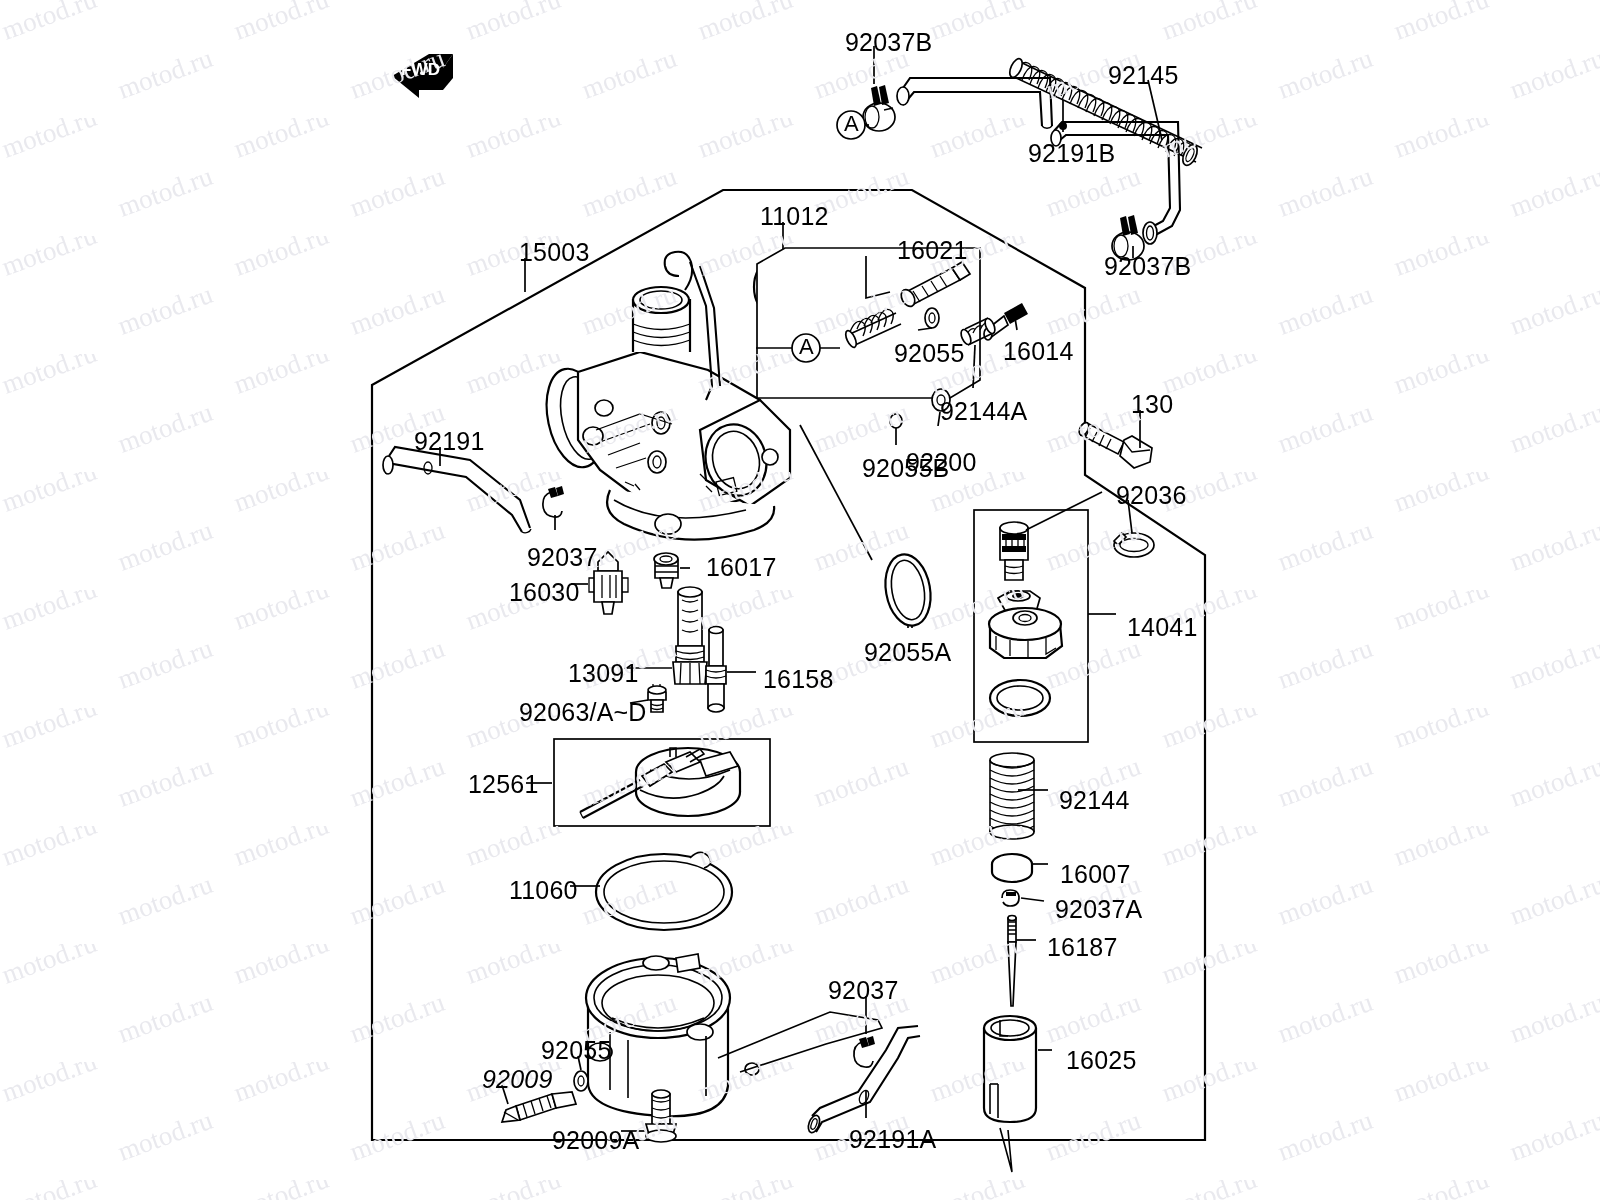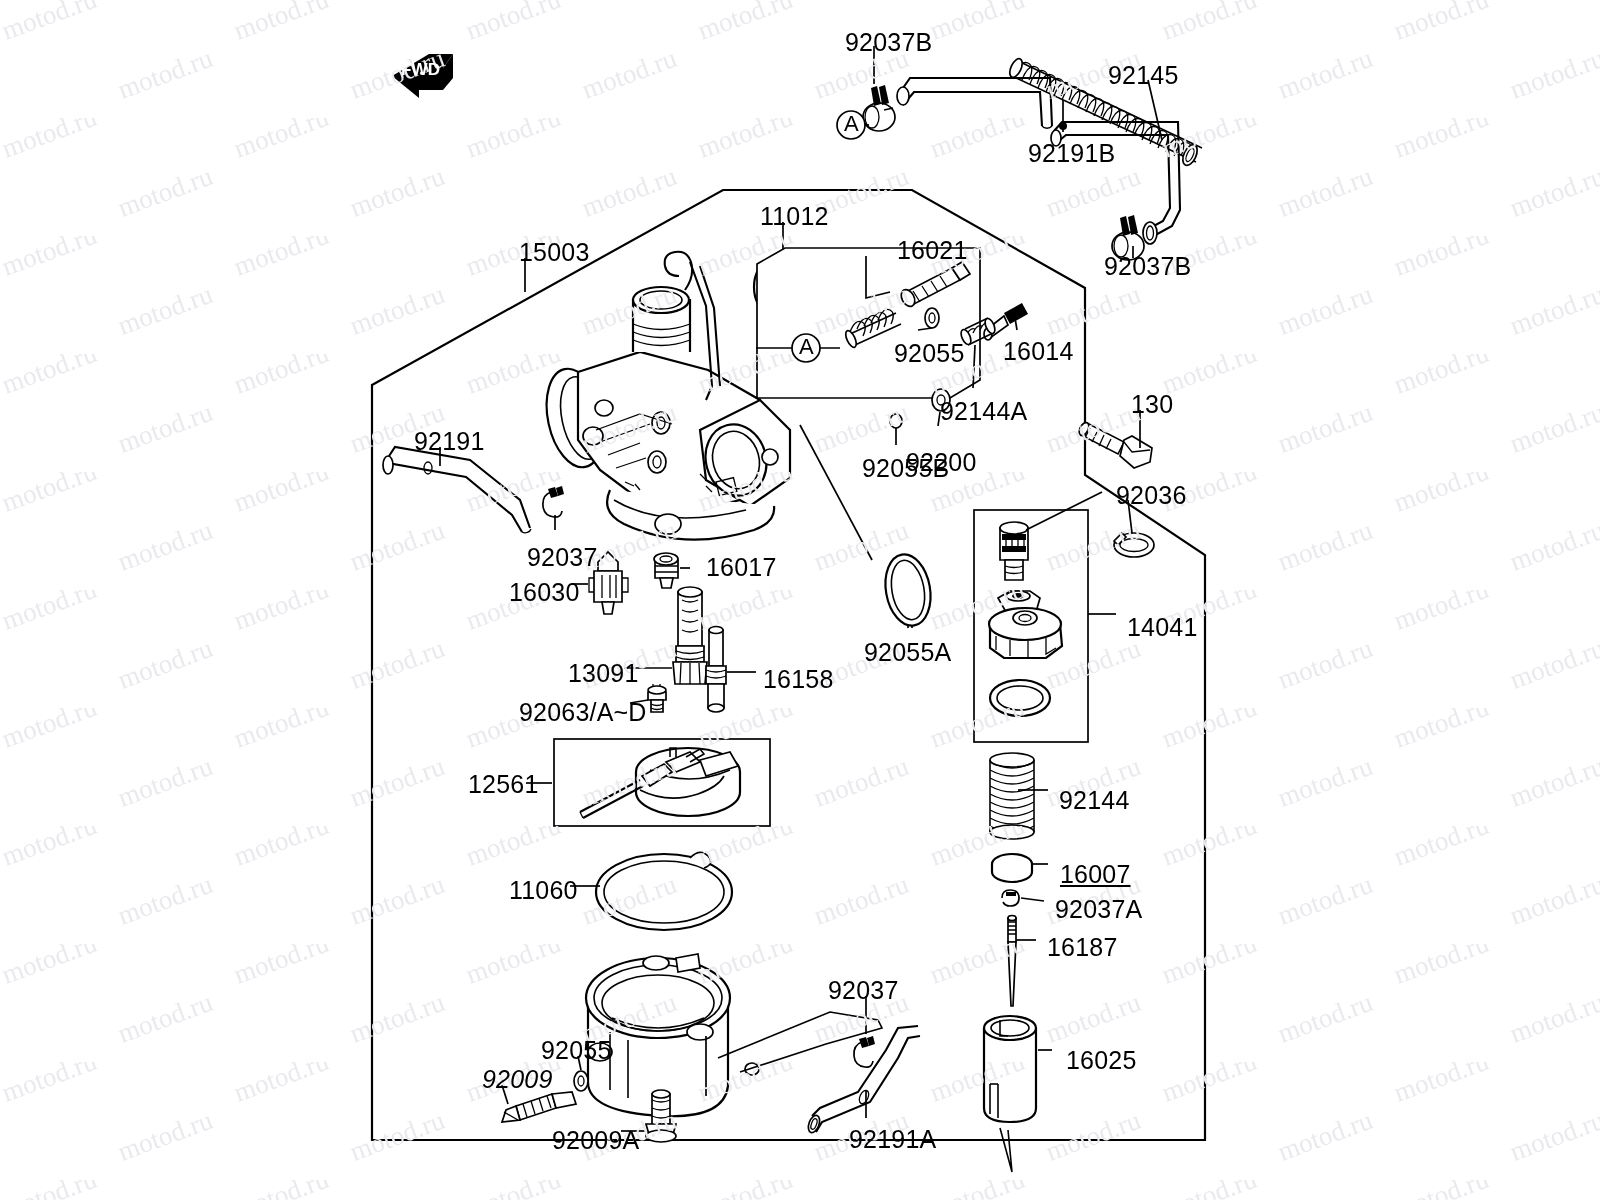--- a/index.html
+++ b/index.html
@@ -529,21 +529,21 @@
     <span class="part-label" style="left:527px; top:545px;">92037</span>
     <span class="part-label" style="left:706px; top:555px;">16017</span>
     <span class="part-label" style="left:509px; top:580px;">16030</span>
     <span class="part-label" style="left:1127px; top:615px;">14041</span>
     <span class="part-label" style="left:864px; top:640px;">92055A</span>
     <span class="part-label" style="left:568px; top:661px;">13091</span>
     <span class="part-label" style="left:763px; top:667px;">16158</span>
     <span class="part-label" style="left:519px; top:700px;">92063/A~D</span>
     <span class="part-label" style="left:468px; top:772px;">12561</span>
     <span class="part-label" style="left:1059px; top:788px;">92144</span>
-    <span class="part-label" style="left:1060px; top:862px;text-decoration:underline;">16007</span>
+    <span class="part-label" style="left:1060px; top:862px;">16007</span>
     <span class="part-label" style="left:509px; top:878px;">11060</span>
     <span class="part-label" style="left:1055px; top:897px;">92037A</span>
     <span class="part-label" style="left:1047px; top:935px;">16187</span>
     <span class="part-label" style="left:828px; top:978px;">92037</span>
     <span class="part-label" style="left:1066px; top:1048px;">16025</span>
     <span class="part-label" style="left:541px; top:1038px;">92055</span>
     <span class="part-label" style="left:482px; top:1067px;font-style:italic;">92009</span>
     <span class="part-label" style="left:552px; top:1128px;">92009A</span>
     <span class="part-label" style="left:849px; top:1127px;">92191A</span>
 

